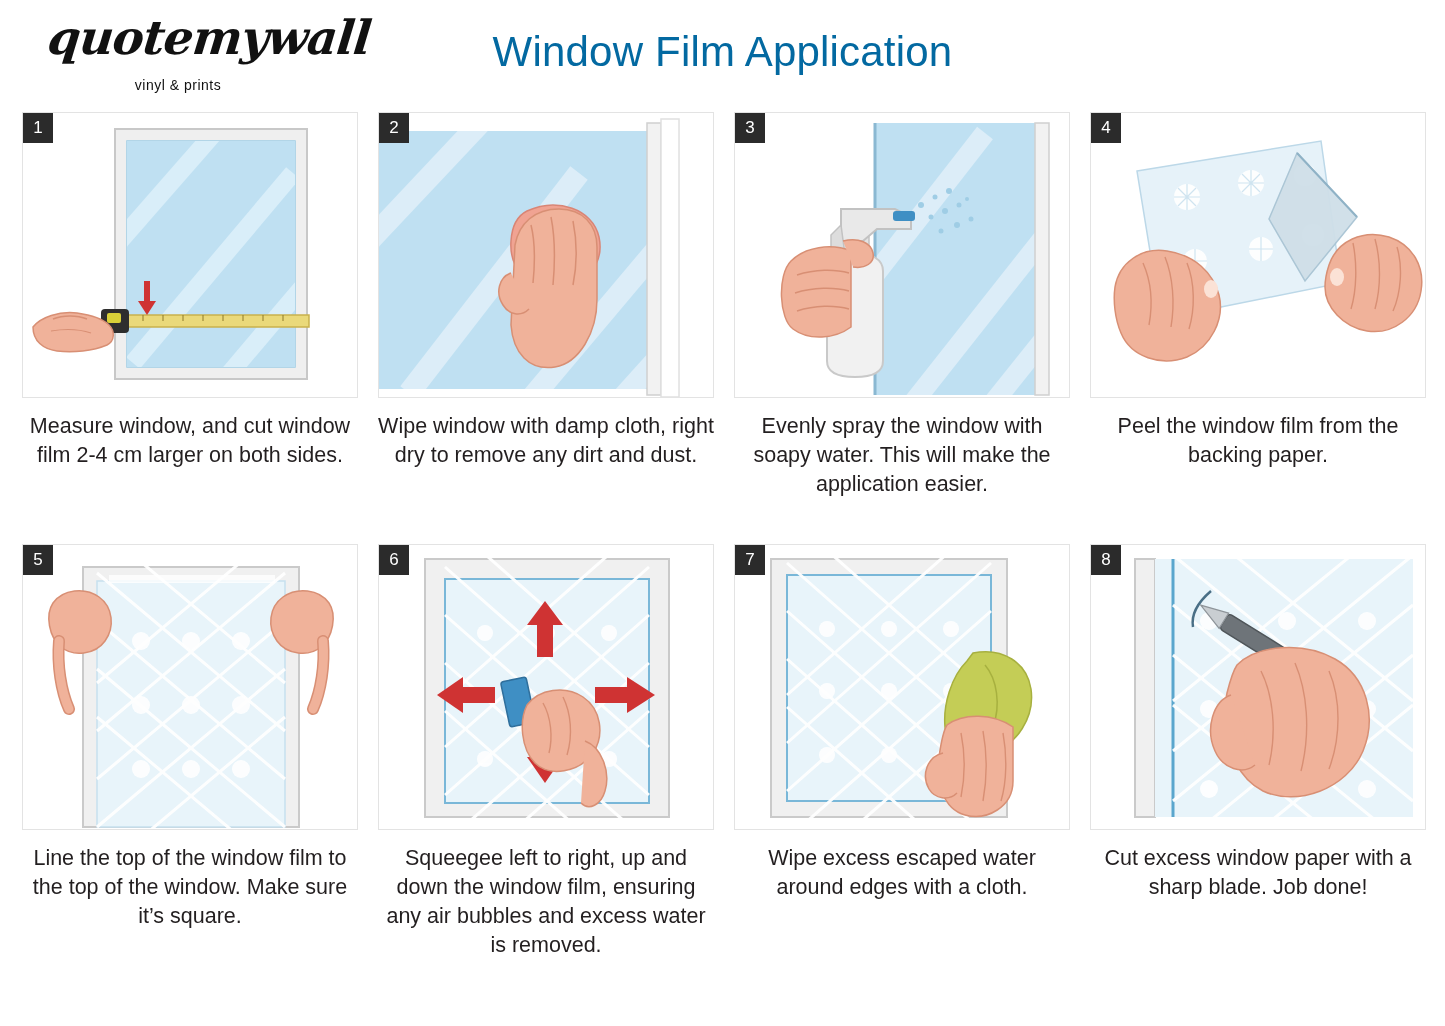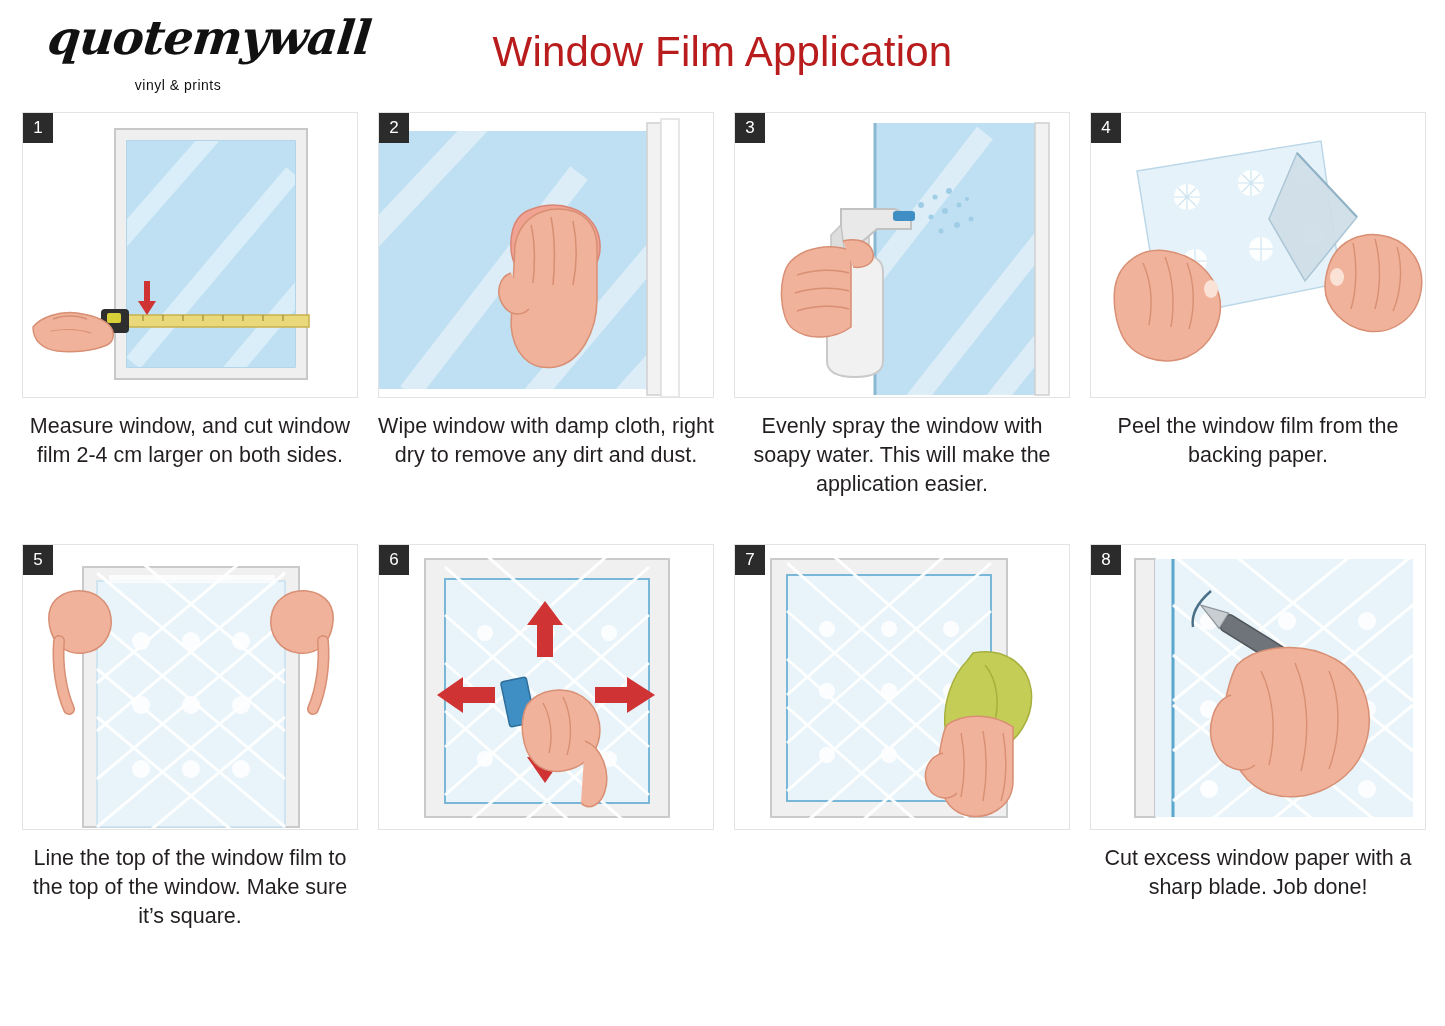--- a/index.html
+++ b/index.html
@@ -44,21 +44,21 @@
     letter-spacing: 0.5px;
     margin-top: 16px;
   }
   .page-title {
     position: absolute;
     left: 0; right: 0;
     top: 28px;
     text-align: center;
     font-size: 42px;
     font-weight: 400;
-    color: #b91c1c;
+    color: #0369a1;
     letter-spacing: 0.2px;
   }
 
   
   .grid {
     position: absolute;
     left: 22px;
     top: 112px;
     width: 1400px;
     display: grid;
@@ -406,20 +406,21 @@
 
           <path d="M148 160 C160 144 186 140 204 152 C222 164 226 190 214 208 C200 228 170 232 156 218 C142 204 140 176 148 160 Z" fill="#f0b29a" stroke="#d88f74" stroke-width="1.5"></path>
           <g fill="none" stroke="#d88f74" stroke-width="1.4">
             <path d="M164 158 C172 172 174 192 170 208"></path>
             <path d="M184 152 C192 168 194 190 188 210"></path>
           </g>
           <path d="M206 196 C222 202 232 226 226 246 C222 260 210 266 202 258" fill="#f0b29a" stroke="#d88f74" stroke-width="1.5"></path>
         </svg>
       </div>
     </div>
+    <div class="caption">Squeegee left to right,  up and down the window film, ensuring any air bubbles and excess water is removed.</div>
   </div>
 
   <div class="step">
     <div class="panel">
       <div class="badge">7</div>
       <div class="art">
         <svg width="336" height="286" viewBox="0 0 336 286">
           <rect x="36" y="14" width="236" height="258" fill="#f0f0f0" stroke="#cacaca" stroke-width="2"></rect>
           <rect x="52" y="30" width="204" height="226" fill="#e8f4fa" stroke="#79b7d8" stroke-width="2"></rect>
           <g stroke="#ffffff" stroke-width="3" opacity="0.95">
@@ -446,20 +447,21 @@
                    C208 264 200 236 204 212 C206 198 208 186 212 180 Z" fill="#f0b29a" stroke="#d88f74" stroke-width="1.5"></path>
           <g fill="none" stroke="#d88f74" stroke-width="1.4">
             <path d="M226 188 C230 208 230 232 226 252"></path>
             <path d="M248 186 C252 208 252 234 248 256"></path>
             <path d="M268 188 C272 210 272 236 266 256"></path>
           </g>
           <path d="M208 208 C192 212 186 230 194 244 C200 254 214 256 222 248" fill="#f0b29a" stroke="#d88f74" stroke-width="1.5"></path>
         </svg>
       </div>
     </div>
+    <div class="caption">Wipe excess escaped water around edges with a cloth.</div>
   </div>
 
   <div class="step">
     <div class="panel">
       <div class="badge">8</div>
       <div class="art">
         <svg width="336" height="286" viewBox="0 0 336 286">
           <rect x="44" y="14" width="20" height="258" fill="#f0f0f0" stroke="#cacaca" stroke-width="2"></rect>
           <rect x="64" y="14" width="258" height="258" fill="#e8f4fa"></rect>
           <line x1="82" y1="14" x2="82" y2="272" stroke="#5aa6cd" stroke-width="3"></line>

